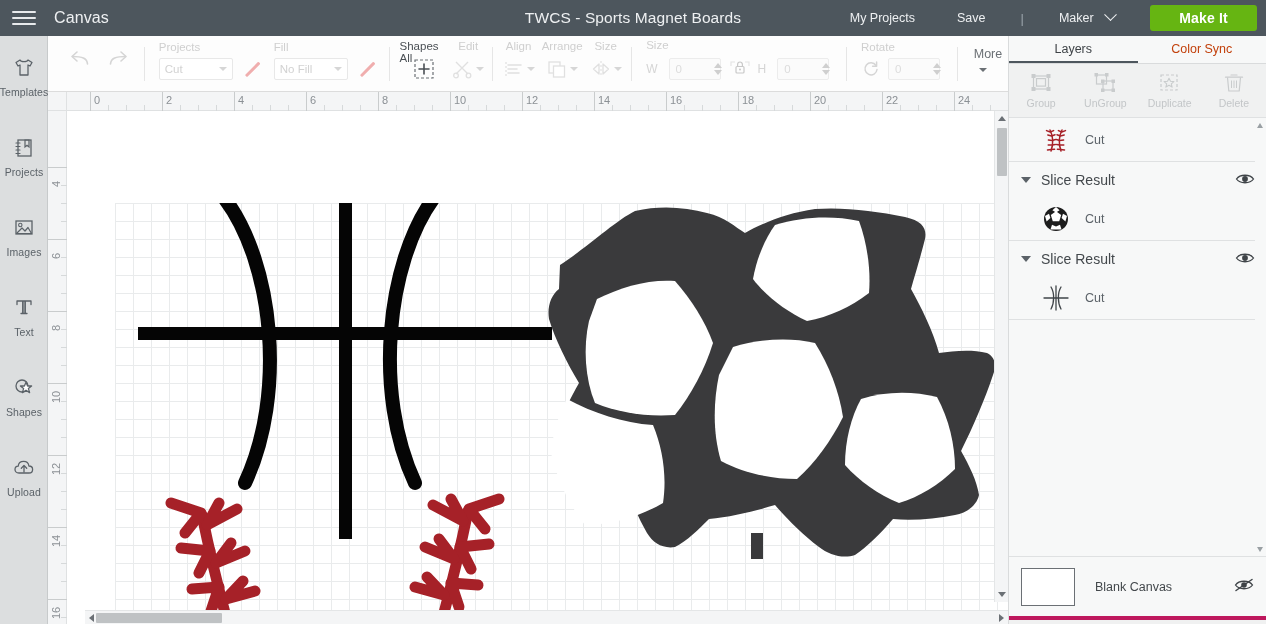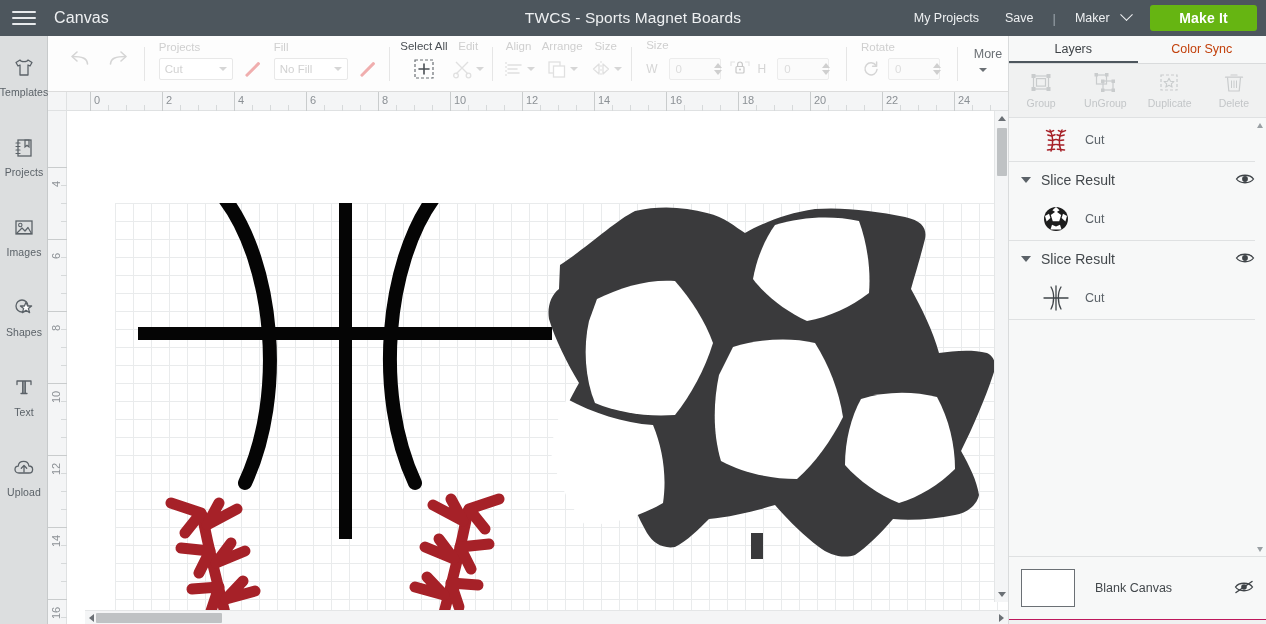--- a/index.html
+++ b/index.html
@@ -17,21 +17,21 @@
   .header {
     position:absolute; left:0; top:0; width:1266px; height:36px;
     background:#4d565d; display:flex; align-items:center;
   }
   .hamburger { width:48px; height:36px; display:flex; flex-direction:column;
     justify-content:center; align-items:center; gap:4px; cursor:pointer; }
   .hamburger span { display:block; width:24px; height:2px; background:#e8eaec; border-radius:1px; }
   .canvas-label { color:#eef0f2; font-size:16px; margin-left:6px; letter-spacing:.1px; }
   .proj-title { position:absolute; left:0; right:0; text-align:center;
     color:#eef0f2; font-size:15.5px; pointer-events:none; letter-spacing:.1px;}
-  .hdr-right { margin-left:auto; display:flex; align-items:center; gap:0; padding-right:9px; }
+  .hdr-right { margin-left:auto; display:flex; align-items:center; gap:16px; padding-right:9px; }
   .hdr-link { color:#eef0f2; font-size:12.5px; padding:0 13px; cursor:pointer; white-space:nowrap; }
   .hdr-sep { color:#9aa4ab; font-size:13px; padding:0 6px; }
   .hdr-machine { color:#eef0f2; font-size:12.5px; padding:0 6px 0 13px; cursor:pointer;}
   .caret-dn { display:inline-block; width:9px; height:9px; margin-left:9px;
      border-right:1.6px solid #eef0f2; border-bottom:1.6px solid #eef0f2;
      transform:rotate(45deg) translate(-2px,-2px); }
   .makeit { background:#66b512; color:#fff; font-size:14px; font-weight:bold;
     height:26px; line-height:26px; padding:0 29px; border-radius:3px; margin-left:13px;
     cursor:pointer; letter-spacing:.2px;}
 
@@ -140,21 +140,21 @@
   .lgroup { border-bottom:1px solid #dfe1e2; }
   .lgroup-hdr { display:flex; align-items:center; height:36px; padding:0 12px; cursor:pointer;}
   .tri { width:0;height:0;border-left:5px solid transparent;border-right:5px solid transparent;
      border-top:6px solid #5b6268; margin-right:10px;}
   .lgroup-name { font-size:14px; color:#43484c; }
   .eye { margin-left:auto; cursor:pointer; }
   .lrow { display:flex; align-items:center; height:42px; padding:0 12px 0 28px; cursor:pointer;}
   .lthumb { width:38px; height:30px; display:flex; align-items:center; justify-content:center;}
   .lrow .cut { font-size:12.5px; color:#5b6268; margin-left:10px;}
   .canvas-row { position:absolute; left:0; top:520px; width:258px; height:64px;
-     background:#f7f8f8; border-top:1px solid #dfe1e2; border-bottom:1px solid #be185d;
+     background:#f7f8f8; border-top:1px solid #dfe1e2; border-bottom:4px solid #be185d;
      display:flex; align-items:center; padding:0 12px;}
   .canvas-swatch { width:54px; height:38px; background:#fff; border:1px solid #6b7075;}
   .canvas-name { font-size:12.5px; color:#43484c; margin-left:20px;}
   .rbottom { position:absolute; left:0; top:584px; width:258px; height:40px;
      background:#f0f1f1; display:flex;}
   .rb-item { flex:1; display:flex; flex-direction:column; align-items:center; justify-content:center;
      gap:2px; cursor:pointer;}
   .rp-vsb { position:absolute; right:0; top:83px; width:11px; height:437px; background:#f7f8f8;}
   .rp-vsb .arrow { position:absolute; left:2px; width:0;height:0;
      border-left:3.5px solid transparent;border-right:3.5px solid transparent;}
@@ -209,32 +209,32 @@
       <svg class="glyph" viewBox="0 0 28 28">
         <rect x="6" y="7" width="16" height="13" fill="none" stroke="#5b6268" stroke-width="1.3"></rect>
         <circle cx="10.3" cy="11" r="1.7" fill="none" stroke="#5b6268" stroke-width="1.1"></circle>
         <path d="M6.5 19.5 L12 14 L15 17 L18 13.5 L21.5 19.5 Z" fill="none" stroke="#5b6268" stroke-width="1.2" stroke-linejoin="round"></path>
       </svg>
       <span class="lbl">Images</span>
     </div>
 
     <div class="rail-item">
       <svg class="glyph" viewBox="0 0 28 28">
+        <path d="M7 7 L21 7 L21 10.5 M7 7 L7 10.5 M14 7 L14 19 M11 19.5 L17 19.5" fill="none" stroke="#5b6268" stroke-width="1.3" stroke-linejoin="round" stroke-linecap="round"></path>
+        <path d="M12.6 7 L12.6 19.5 M15.4 7 L15.4 19.5" stroke="#5b6268" stroke-width="1.1"></path>
+      </svg>
+      <span class="lbl">Text</span>
+    </div>
+
+    <div class="rail-item">
+      <svg class="glyph" viewBox="0 0 28 28">
         <circle cx="12" cy="12" r="6" fill="none" stroke="#5b6268" stroke-width="1.3"></circle>
         <path d="M16 8.2 L17.6 12 L21.6 12 L18.4 14.6 L19.6 18.6 L16 16.2 L12.4 18.6 L13.6 14.6 L10.4 12 L14.4 12 Z" fill="#fff" stroke="#5b6268" stroke-width="1.3" stroke-linejoin="round"></path>
       </svg>
       <span class="lbl">Shapes</span>
-    </div>
-
-    <div class="rail-item">
-      <svg class="glyph" viewBox="0 0 28 28">
-        <path d="M7 7 L21 7 L21 10.5 M7 7 L7 10.5 M14 7 L14 19 M11 19.5 L17 19.5" fill="none" stroke="#5b6268" stroke-width="1.3" stroke-linejoin="round" stroke-linecap="round"></path>
-        <path d="M12.6 7 L12.6 19.5 M15.4 7 L15.4 19.5" stroke="#5b6268" stroke-width="1.1"></path>
-      </svg>
-      <span class="lbl">Text</span>
     </div>
 
     <div class="rail-item">
       <svg class="glyph" viewBox="0 0 28 28">
         <path d="M9 19 C6.2 19 5 17.2 5 15.4 C5 13.6 6.4 12.2 8.2 12.1 C8.5 9.2 10.8 7.3 13.6 7.3 C16.4 7.3 18.6 9.3 18.9 12 C21 12 22.6 13.4 22.6 15.4 C22.6 17.4 21.2 19 19 19 Z" fill="none" stroke="#5b6268" stroke-width="1.3" stroke-linejoin="round"></path>
         <path d="M14 18 L14 11.8 M11.3 14.2 L14 11.4 L16.7 14.2" fill="none" stroke="#5b6268" stroke-width="1.3" stroke-linecap="round" stroke-linejoin="round"></path>
       </svg>
       <span class="lbl">Upload</span>
     </div>
   </div>
@@ -272,21 +272,21 @@
           <span>No Fill</span>
           <span class="tiny-caret"></span>
         </div>
         <div class="slash"></div>
       </div>
     </div>
 
     <div class="tb-vsep" style="margin-left:14px;"></div>
 
     <div class="tb-tool active" style="width:64px;margin-left:10px;">
-      <div class="cap">Select All</div>
+      <div class="cap">Shapes All</div>
       <div class="ibox">
         <svg width="22" height="22" viewBox="0 0 22 22">
           <rect x="2" y="2" width="18" height="18" fill="none" stroke="#6b7075" stroke-width="1.2" stroke-dasharray="3 2"></rect>
           <path d="M11 6 L11 16 M6 11 L16 11" stroke="#4a4f54" stroke-width="1.6" stroke-linecap="round"></path>
         </svg>
       </div>
     </div>
 
     <div class="tb-tool">
       <div class="cap">Edit</div>

